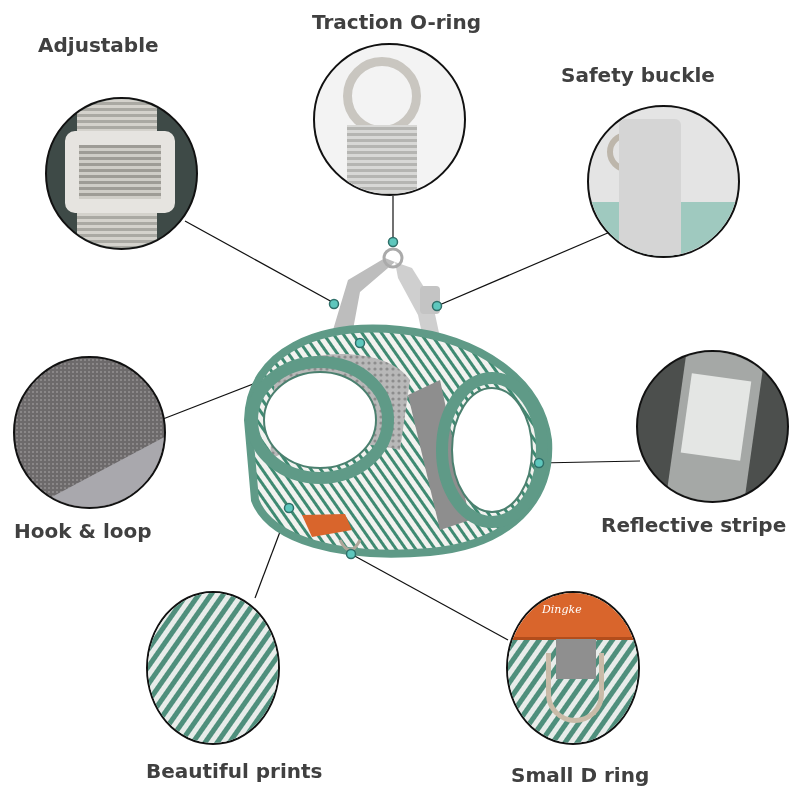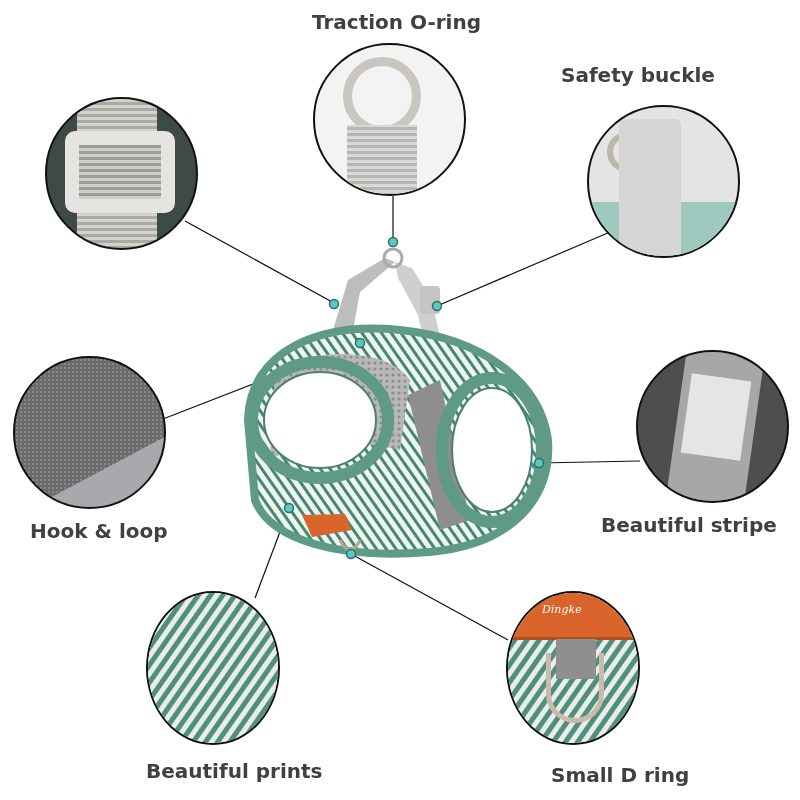--- a/index.html
+++ b/index.html
@@ -66,20 +66,21 @@
     <circle cx="334" cy="304" r="4.5"></circle>
     <circle cx="437" cy="306" r="4.5"></circle>
     <circle cx="360" cy="343" r="4.5"></circle>
     <circle cx="539" cy="463" r="4.5"></circle>
     <circle cx="289" cy="508" r="4.5"></circle>
     <circle cx="351" cy="554" r="4.5"></circle>
   </g>
 </svg>
 
 <div class="label" style="left:38px;top:31px;">
+  <div>Adjustable</div>
 </div>
 <div class="circle" style="left:45px;top:97px;width:153px;height:153px;background:#3e4a47;">
   <div style="position:absolute;left:30px;top:0;width:80px;height:153px;background:repeating-linear-gradient(0deg,#d4d2cc 0 3px,#aaa9a3 3px 6px);"></div>
   <div style="position:absolute;left:18px;top:32px;width:110px;height:82px;border:14px solid #e6e4e0;border-radius:10px;box-sizing:border-box;background:repeating-linear-gradient(0deg,#cfcdc7 0 3px,#9e9c96 3px 6px);"></div>
 </div>
 
 <div class="label" style="left:312px;top:8px;">Traction O-ring</div>
 <div class="circle" style="left:313px;top:43px;width:153px;height:153px;background:#f3f3f3;">
   <div style="position:absolute;left:28px;top:12px;width:78px;height:78px;border:9px solid #c9c6c0;border-radius:50%;box-sizing:border-box;"></div>
   <div style="position:absolute;left:32px;top:80px;width:70px;height:80px;background:repeating-linear-gradient(0deg,#d8d8d6 0 3px,#b5b5b2 3px 6px);"></div>
@@ -89,38 +90,38 @@
 <div class="circle" style="left:587px;top:105px;width:153px;height:153px;background:#e4e4e4;">
   <div style="position:absolute;left:0;top:95px;width:153px;height:60px;background:#9fc9bf;"></div>
   <div style="position:absolute;left:18px;top:25px;width:40px;height:40px;border:6px solid #bdb6ab;border-radius:50%;box-sizing:border-box;"></div>
   <div style="position:absolute;left:30px;top:12px;width:62px;height:140px;background:#d5d5d5;border-radius:6px;"></div>
 </div>
 
 <div class="circle" style="left:13px;top:356px;width:153px;height:153px;background:#6d6a6b;">
   <div style="position:absolute;left:0;top:0;width:153px;height:153px;background:radial-gradient(#8a8788 1px,transparent 1.5px) 0 0/4px 4px;"></div>
   <div style="position:absolute;left:40px;top:100px;width:160px;height:80px;background:#a9a8ad;transform:rotate(-28deg);"></div>
 </div>
-<div class="label" style="left:14px;top:517px;margin-left:16px;">Hook &amp; loop</div>
+<div class="label" style="left:14px;top:517px;">Hook &amp; loop</div>
 
 <div class="circle" style="left:636px;top:350px;width:153px;height:153px;background:#4c4f4d;">
   <div style="position:absolute;left:38px;top:-10px;width:78px;height:175px;background:#a5a8a6;transform:rotate(8deg);"></div>
   <div style="position:absolute;left:48px;top:25px;width:60px;height:80px;background:#e4e6e4;transform:rotate(8deg);"></div>
 </div>
-<div class="label" style="left:601px;top:511px;">Beautiful stripe</div>
+<div class="label" style="left:601px;top:511px;">Reflective stripe</div>
 
 <div class="circle" style="left:146px;top:591px;width:134px;height:154px;background:url(#);">
   <svg width="134" height="154">
       <rect width="134" height="154" fill="url(#weave)"></rect>
     </svg>
 </div>
 <div class="label" style="left:146px;top:757px;">Beautiful prints</div>
 
 <div class="circle" style="left:506px;top:591px;width:134px;height:154px;">
   <svg width="134" height="154" style="position:absolute;left:0;top:0;">
       <rect width="134" height="154" fill="url(#weave)"></rect>
     </svg>
   <div style="position:absolute;left:0;top:0;width:134px;height:44px;background:#d9652c;border-bottom:3px solid #b24d1c;">
     <span style="position:absolute;left:34px;top:10px;font-family:'DejaVu Serif',serif;font-style:italic;font-size:11px;color:#ffffff;">Dingke</span>
   </div>
   <div style="position:absolute;left:48px;top:46px;width:40px;height:40px;background:#8f8f8f;"></div>
   <div style="position:absolute;left:38px;top:60px;width:58px;height:70px;border:5px solid #c9bba8;border-top:none;border-radius:0 0 30px 30px;box-sizing:border-box;"></div>
 </div>
-<div class="label" style="left:511px;top:761px;margin-left:40px;">Small D ring</div>
+<div class="label" style="left:511px;top:761px;">Small D ring</div>
 
 </body></html>

